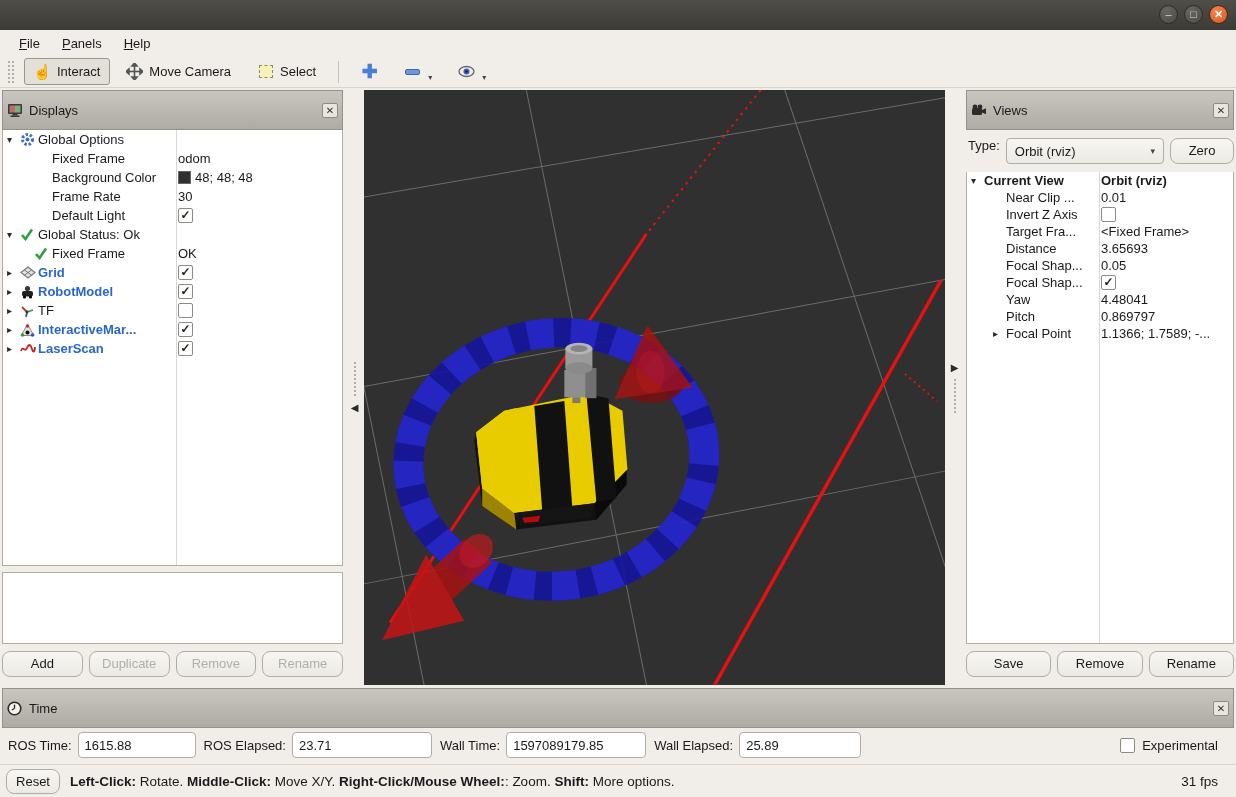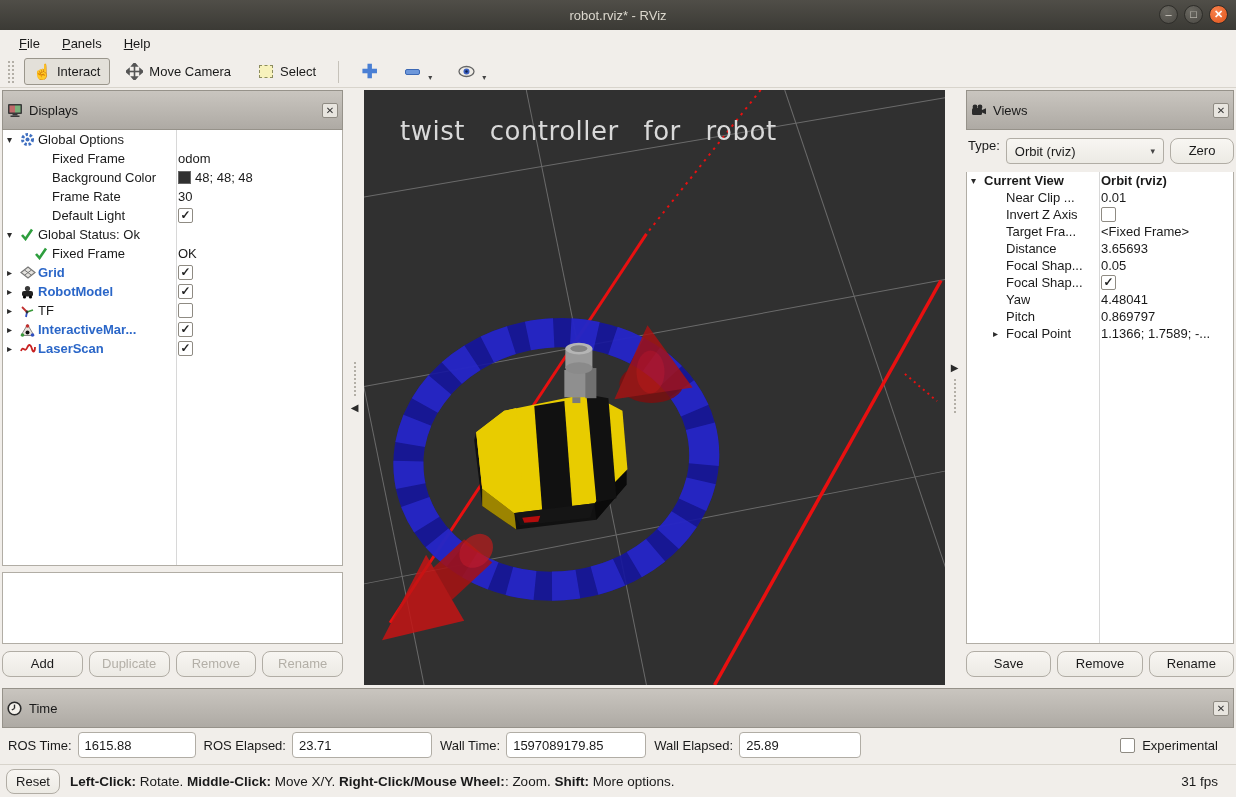--- a/index.html
+++ b/index.html
@@ -98,21 +98,20 @@
   .help { flex:1; font-size:13.5px; }
   .help b { font-weight:bold; }
   .fps { padding-right:12px; font-size:13.5px; }
 </style>
 </head>
 <body>
 
 <div class="window">
 
   <div class="titlebar">
-    <div class="title">robot.rviz* - RViz</div>
     <div class="winbtns">
       <div class="wbtn">
           <span class="glyph">–</span>
         </div>
       <div class="wbtn">
           <span class="glyph">□</span>
         </div>
       <div class="wbtn close">
           <span class="glyph">✕</span>
         </div>
@@ -402,21 +401,20 @@
 
           <rect x="200" y="288" width="30" height="28" fill="#8f8f8f"></rect>
           <rect x="221" y="286" width="11" height="31" fill="#707070"></rect>
           <rect x="201" y="266" width="27" height="20" fill="#9a9a9a"></rect>
           <ellipse cx="214.5" cy="286" rx="13.5" ry="6" fill="#8a8a8a"></ellipse>
           <ellipse cx="214.5" cy="266" rx="13.5" ry="6" fill="#b5b5b5"></ellipse>
           <ellipse cx="214.5" cy="266" rx="8.5" ry="3.5" fill="#848484"></ellipse>
           <rect x="208" y="316" width="8" height="6" fill="#7a7a7a"></rect>
         </g>
       </svg>
-      <div class="overlay-text">twist controller for robot</div>
     </div>
 
     <div class="vsplit">
       <div class="arrow">▶</div>
       <div class="dots"></div>
     </div>
 
     <div class="panel right">
       <div class="panel-header">
         <span class="ph-icon">

